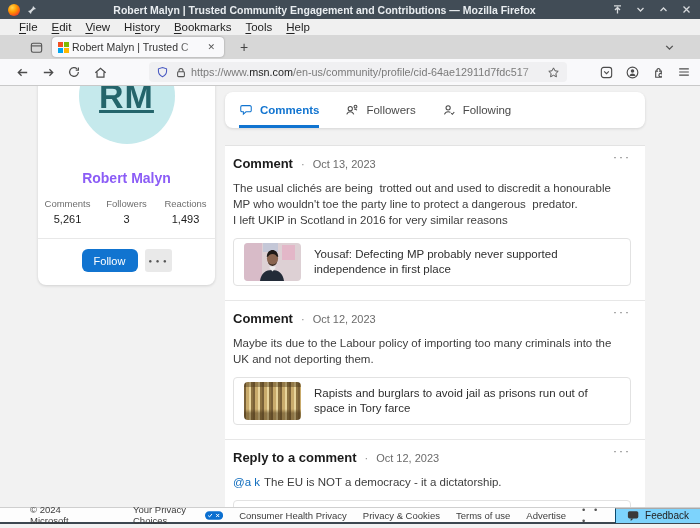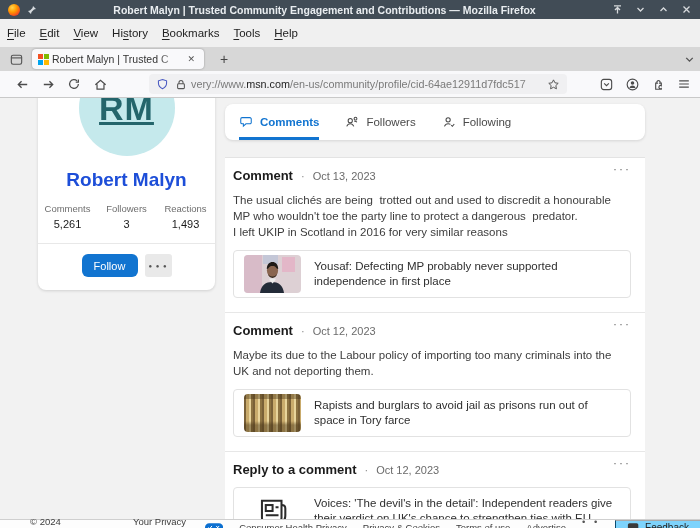--- a/index.html
+++ b/index.html
@@ -11,26 +11,26 @@
   .titlebar { height:19px; background:#414c56; display:flex; align-items:center; padding:0 8px; }
   .ff-logo { width:12px; height:12px; border-radius:50%;
     background:radial-gradient(circle at 35% 30%, #ffd54f 0%, #ff9800 40%, #f4511e 70%, #c2185b 100%); }
   .pin-ic { margin-left:7px; }
   .tb-title { flex:1; text-align:center; color:#e9edf0; font-size:10.5px; font-weight:700;
     white-space:nowrap; overflow:hidden; }
   .tb-controls { display:flex; gap:12px; align-items:center; }
   .tb-btn { width:11px; height:11px; cursor:default; }
 
   
-  .menubar { height:28px; background:#f0f0f0; display:flex; align-items:center; padding:0 0; }
+  .menubar { height:16px; background:#f0f0f0; display:flex; align-items:center; padding:0 12px; }
   .menu-item { font-size:11.5px; color:#222; padding:2px 7px; }
   .menu-item u { text-underline-offset:2px; }
 
   
-  .tabstrip { height:24px; background:#d7d7d7; display:flex; align-items:center; padding:0 4px; }
+  .tabstrip { height:24px; background:#d7d7d7; display:flex; align-items:center; padding:0 24px; }
   .ffview-btn { width:24px; height:20px; display:flex; align-items:center; justify-content:center; }
   .tab { height:20px; width:172px; background:#f9f9fb; border-radius:4px; display:flex; align-items:center;
     padding:0 6px; margin-left:4px; box-shadow:0 0 2px rgba(0,0,0,.35); }
   .favicon { width:10px; height:10px; display:grid; grid-template-columns:5px 5px; grid-template-rows:5px 5px; gap:1px; flex:none; }
   .favicon i:nth-child(1){background:#f25022}.favicon i:nth-child(2){background:#7fba00}
   .favicon i:nth-child(3){background:#00a4ef}.favicon i:nth-child(4){background:#ffb900}
   .tab-title { position:relative; flex:1; margin:0 4px; font-size:10.5px; color:#333; white-space:nowrap; overflow:hidden; }
   .tab-title::after { content:""; position:absolute; right:0; top:0; bottom:0; width:22px;
     background:linear-gradient(90deg, rgba(249,249,251,0), #f9f9fb); }
   .tab-close { font-size:9px; color:#555; padding:1px 3px; }
@@ -49,21 +49,21 @@
   .nav-right { margin-left:auto; display:flex; align-items:center; gap:11px; }
 
   
   .content { position:relative; height:421px; background:#f2f2f2; overflow:hidden; }
 
   .sidebar-card { position:absolute; left:38px; top:-50px; width:177px; background:#fff; border-radius:8px;
     box-shadow:0 1px 3px rgba(0,0,0,.14); padding:12px 0 13px; text-align:center; }
   .avatar { width:96px; height:96px; border-radius:50%; background:#c5e9ec; margin:0 auto;
     display:flex; align-items:center; justify-content:center;
     font-size:34px; font-weight:700; color:#24656b; letter-spacing:1px;text-decoration:underline; }
-  .pname { margin-top:13px; font-size:19px; font-weight:700; color:#1d4ed8; }
+  .pname { margin-top:26px; font-size:14px; font-weight:700; color:#8b5cf6; }
   .stats { display:flex; margin-top:12px; }
   .stat { flex:1; }
   .s-label { font-size:9.5px; color:#6e6e6e; }
   .s-value { margin-top:4px; font-size:11px; color:#1b1b1b; }
   .card-div { height:1px; background:#e8e8e8; margin:13px 0 10px; }
   .btn-row { display:flex; justify-content:center; gap:7px; }
   .follow-btn { width:56px; height:23px; background:#1174d0; color:#fff; font-size:11px;
     border:none; border-radius:6px; font-family:inherit; }
   .more-btn { width:27px; height:23px; background:#e9e9e9; color:#555; font-size:9px;
     border:none; border-radius:3px; letter-spacing:1px; }
@@ -204,21 +204,21 @@
       <svg width="13" height="13" viewBox="0 0 16 16" fill="none" stroke="#4a5ac2" stroke-width="1.3">
           <path d="M8 1.8l5 1.6v3.2c0 3.1-2 5.3-5 6.6-3-1.3-5-3.5-5-6.6V3.4z"></path>
         </svg>
     </span>
     <span style="margin-left:6px">
       <svg width="12" height="13" viewBox="0 0 16 16" fill="none" stroke="#555" stroke-width="1.4">
           <rect x="3.5" y="7" width="9" height="6.5" rx="1.2"></rect>
           <path d="M5.3 7V5.3a2.7 2.7 0 0 1 5.4 0V7"></path>
         </svg>
     </span>
-    <span class="url-text"><span class="u-dim">very://www.</span><span class="u-dom">msn.com</span><span class="u-dim">/en-us/community/profile/cid-64ae12911d7fdc517</span></span>
+    <span class="url-text"><span class="u-dim">https://www.</span><span class="u-dom">msn.com</span><span class="u-dim">/en-us/community/profile/cid-64ae12911d7fdc517</span></span>
     <span>
       <svg width="13" height="13" viewBox="0 0 16 16" fill="none" stroke="#555" stroke-width="1.2">
           <path d="M8 2.3l1.8 3.6 4 .6-2.9 2.8.7 4L8 11.4l-3.6 1.9.7-4-2.9-2.8 4-.6z"></path>
         </svg>
     </span>
   </div>
   <span class="nav-right">
     <span>
       <svg width="15" height="15" viewBox="0 0 16 16" fill="none" stroke="#4c4c4c" stroke-width="1.2">
           <rect x="2.5" y="2.5" width="11" height="11" rx="2.5"></rect>
@@ -341,20 +341,21 @@
         </div>
       </div>
 
       <div class="feed-item">
         <div class="fi-head">
           <span class="fi-type">Reply to a comment</span>
           <span class="fi-dot">·</span>
           <span class="fi-date">Oct 12, 2023</span>
           <span class="fi-more">···</span>
         </div>
+        <div class="fi-body"><span class="mention">@a k</span><span>The EU is NOT a democracy - it a dictatorship.</span></div>
         <div class="article-card">
           <span class="thumb icon-thumb">
             <svg width="34" height="34" viewBox="0 0 40 40" fill="none" stroke="#2b2b2b" stroke-width="2.4">
               <path d="M7 8h23v20a4 4 0 0 1-4 4H11a4 4 0 0 1-4-4z"></path>
               <path d="M30 13c3 0 4.5 1.6 4.5 4v8c0 4-1.5 7-4.5 7"></path>
               <rect x="11.5" y="13" width="8" height="7"></rect>
               <path d="M23 15.5h3.5M11.5 25h15"></path>
             </svg>
           </span>
           <span class="a-title">Voices: 'The devil's in the detail': Independent readers give their verdict on UK's chance to strengthen ties with EU</span>

